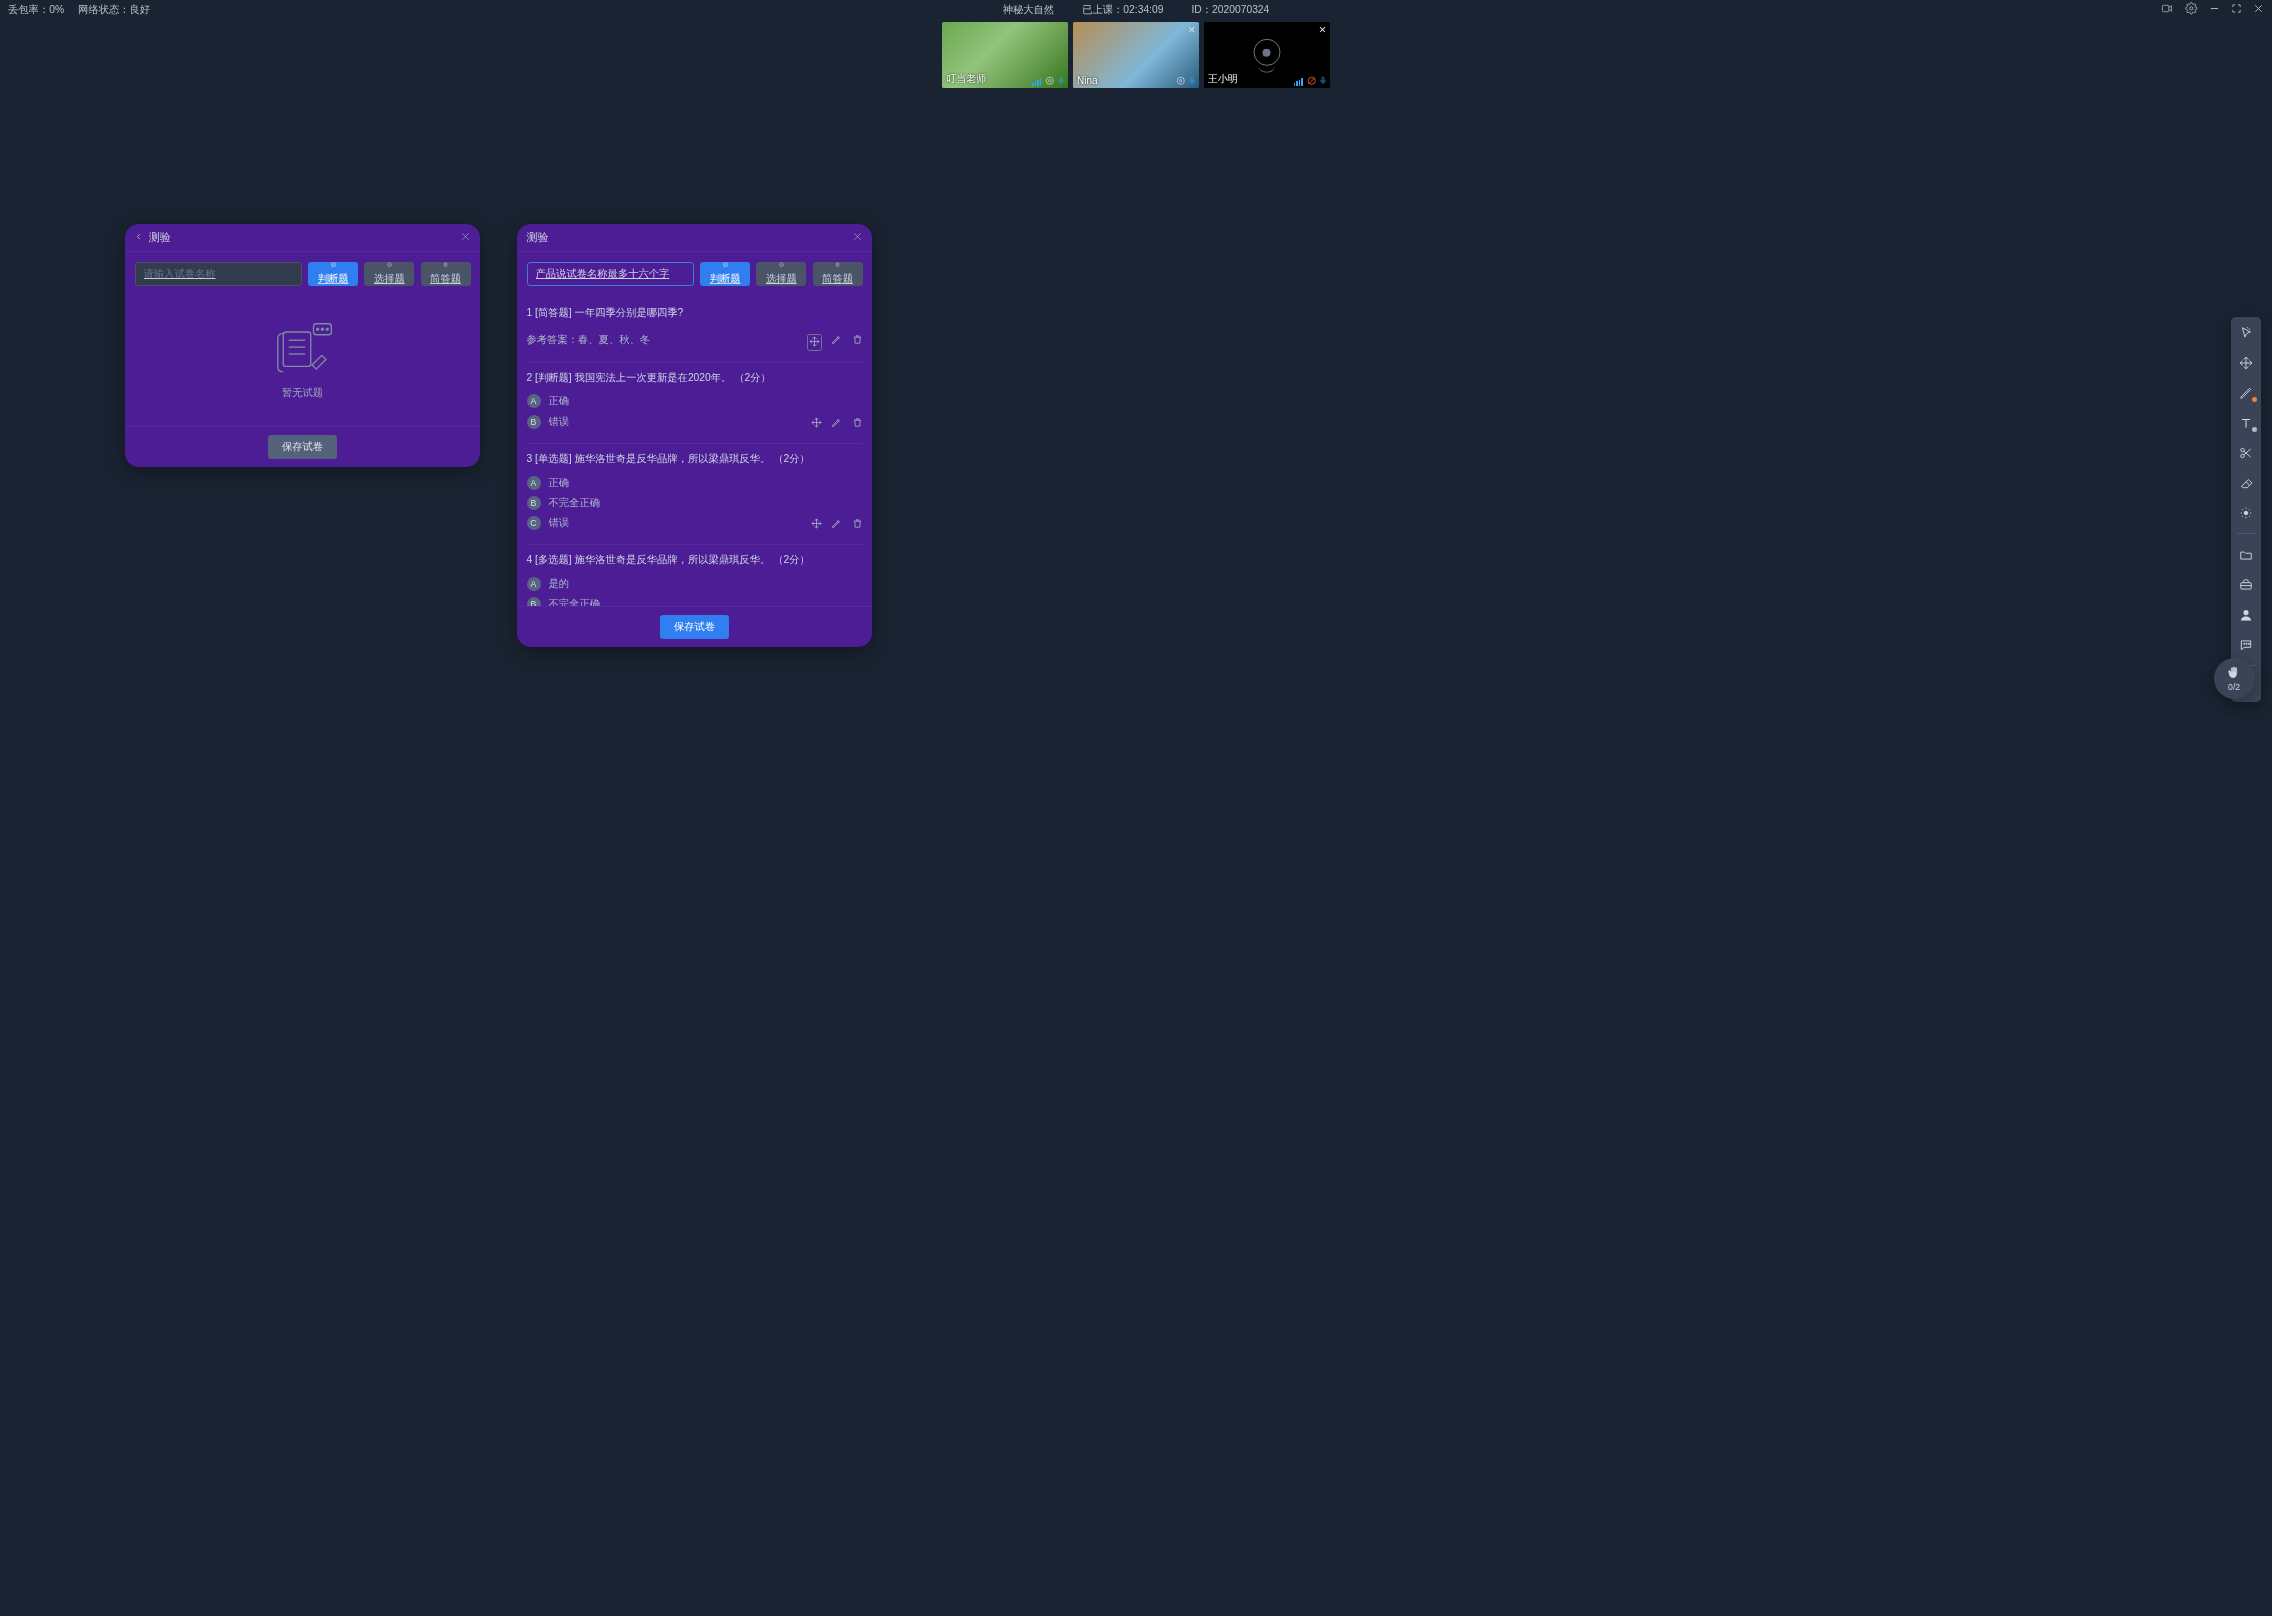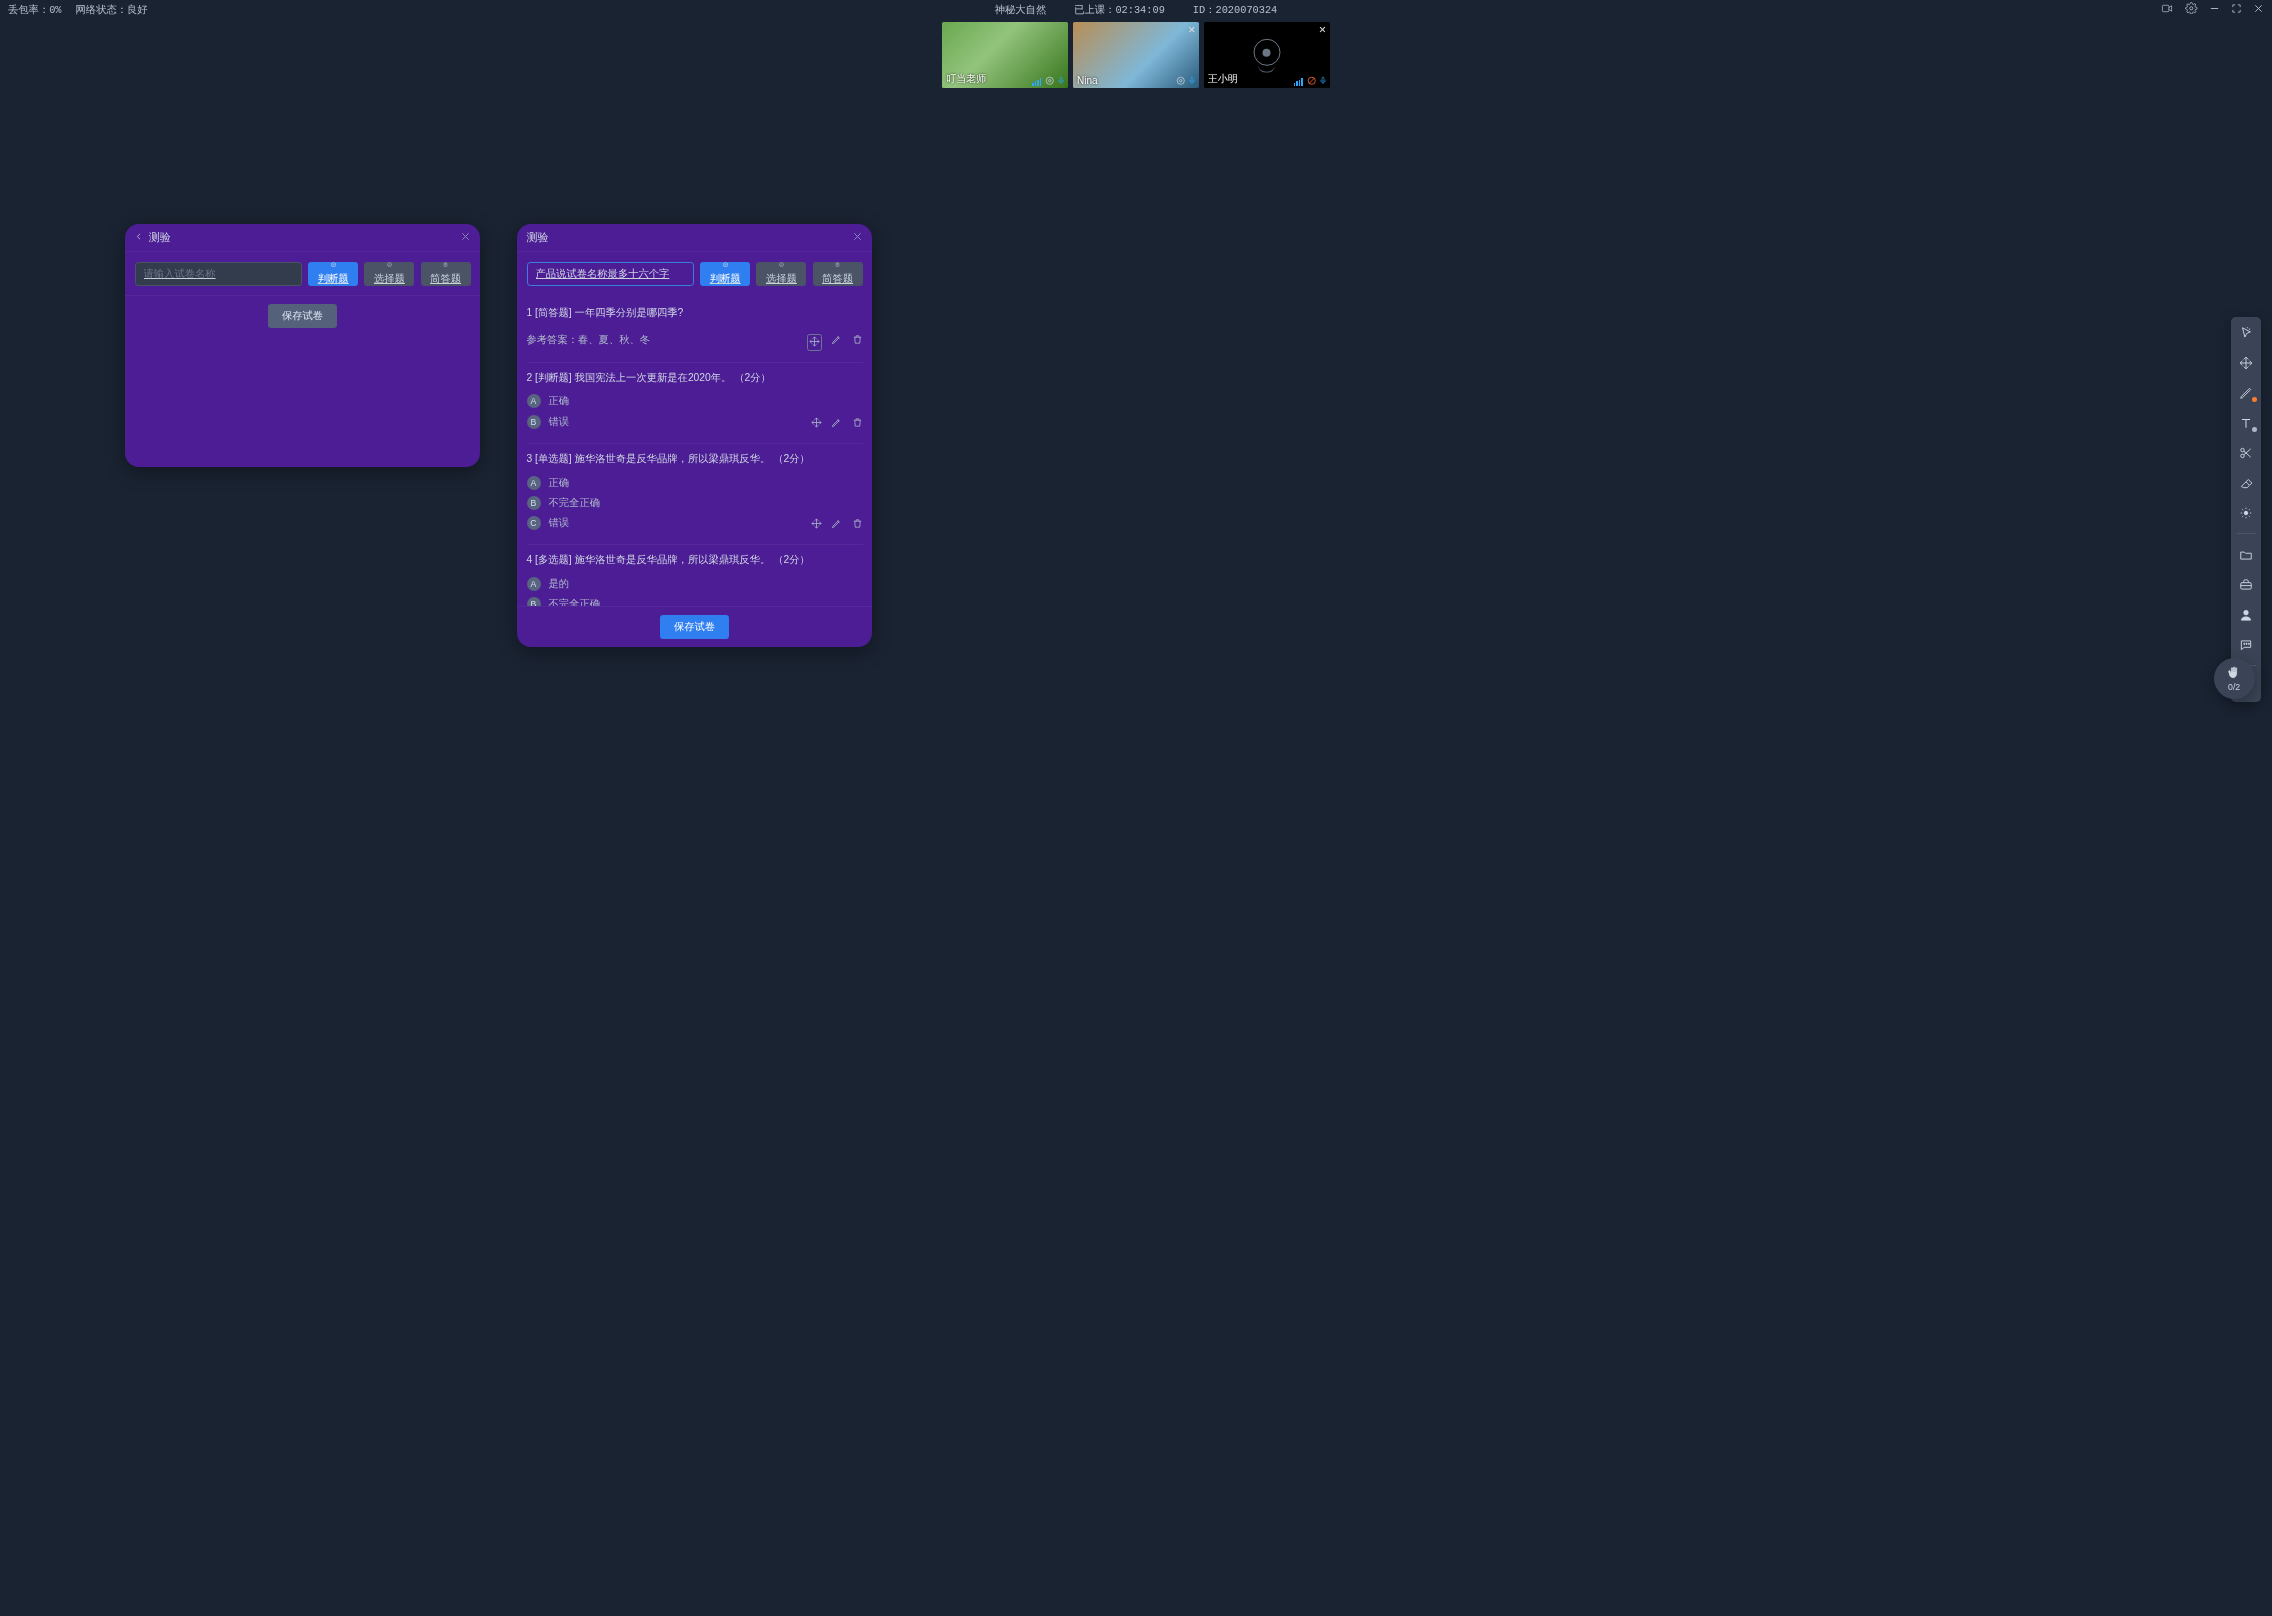--- a/index.html
+++ b/index.html
@@ -15,21 +15,20 @@
   
   .topbar {
     height: 19px;
     display: flex;
     align-items: center;
     padding: 0 8px;
     color: #b8c0cc;
     font-size: 10.3px;
     background: #1a2332;
     position: relative;
-    font-family: Liberation Mono, monospace;
   }
   .topbar .left { display: flex; gap: 14px; }
   .topbar .center { position: absolute; left: 50%; transform: translateX(-50%); display: flex; gap: 28px; }
   .topbar .right { margin-left: auto; display: flex; gap: 11px; align-items: center; }
   .topbar svg { stroke: #b8c0cc; }
 
   
   .videos {
     height: 71px;
     display: flex;
@@ -311,20 +310,35 @@
         <div class="tab">
           <svg viewBox="0 0 24 24" fill="none" stroke="#cbd3df" stroke-width="2">
               <rect x="6" y="4" width="12" height="16" rx="1"></rect>
               <line x1="9" y1="8" x2="15" y2="8"></line>
               <line x1="9" y1="12" x2="15" y2="12"></line>
             </svg>
           <span>简答题</span>
         </div>
       </div>
     </div>
+    <div class="empty">
+      <svg width="71" height="55" viewBox="0 0 100 80" fill="none" stroke-width="2">
+        <rect x="22" y="16" width="40" height="50" rx="4"></rect>
+        <path d="M22 18 q-8 0 -8 8 v40 q0 8 8 8"></path>
+        <line x1="30" y1="28" x2="54" y2="28"></line>
+        <line x1="30" y1="38" x2="54" y2="38"></line>
+        <line x1="30" y1="48" x2="54" y2="48"></line>
+        <rect x="66" y="4" width="26" height="16" rx="4"></rect>
+        <circle cx="72" cy="12" r="1.5" fill="#7d8aa0"></circle>
+        <circle cx="79" cy="12" r="1.5" fill="#7d8aa0"></circle>
+        <circle cx="86" cy="12" r="1.5" fill="#7d8aa0"></circle>
+        <path d="M64 64 l14 -14 l6 6 l-14 14 z"></path>
+      </svg>
+      <span>暂无试题</span>
+    </div>
     <div class="panel-foot">
       <button class="btn grey">保存试卷</button>
     </div>
   </div>
 
   <div class="panel panel2" style="left:517px;top:134px;">
     <div class="panel-head">
       <span class="title">测验</span>
       <span class="x">
         <svg width="11" height="11" viewBox="0 0 24 24" fill="none" stroke="#aeb8ca" stroke-width="2">

